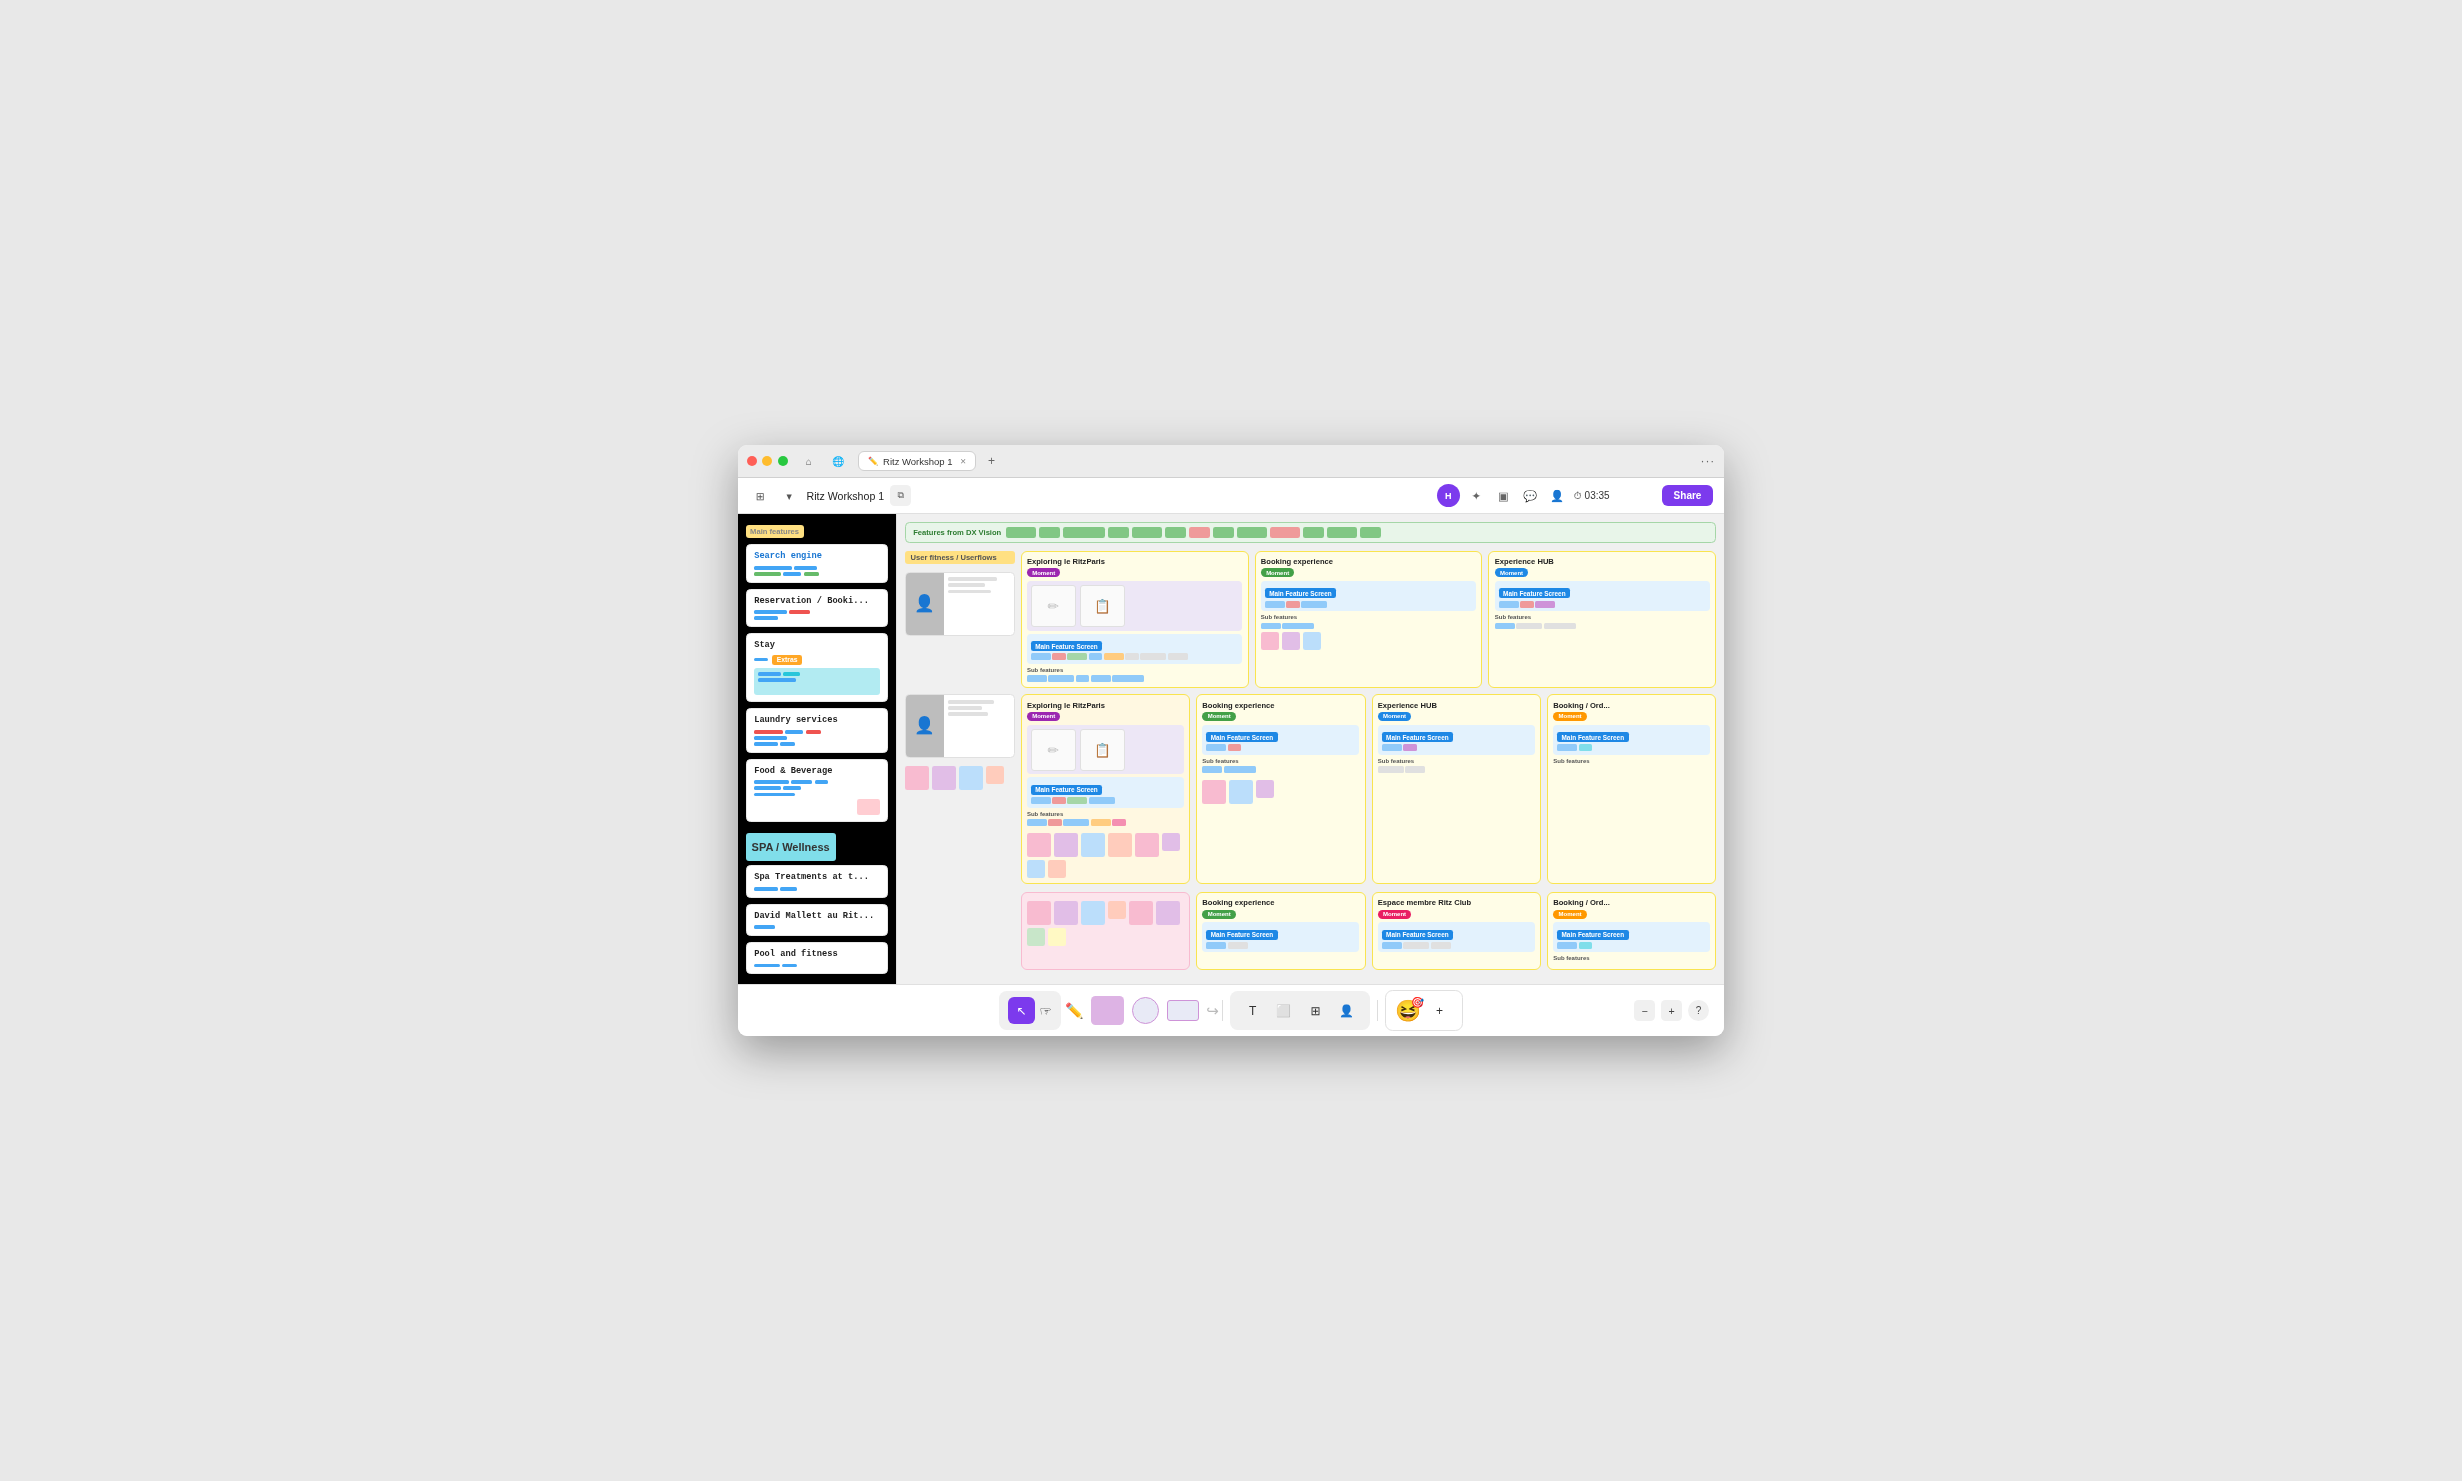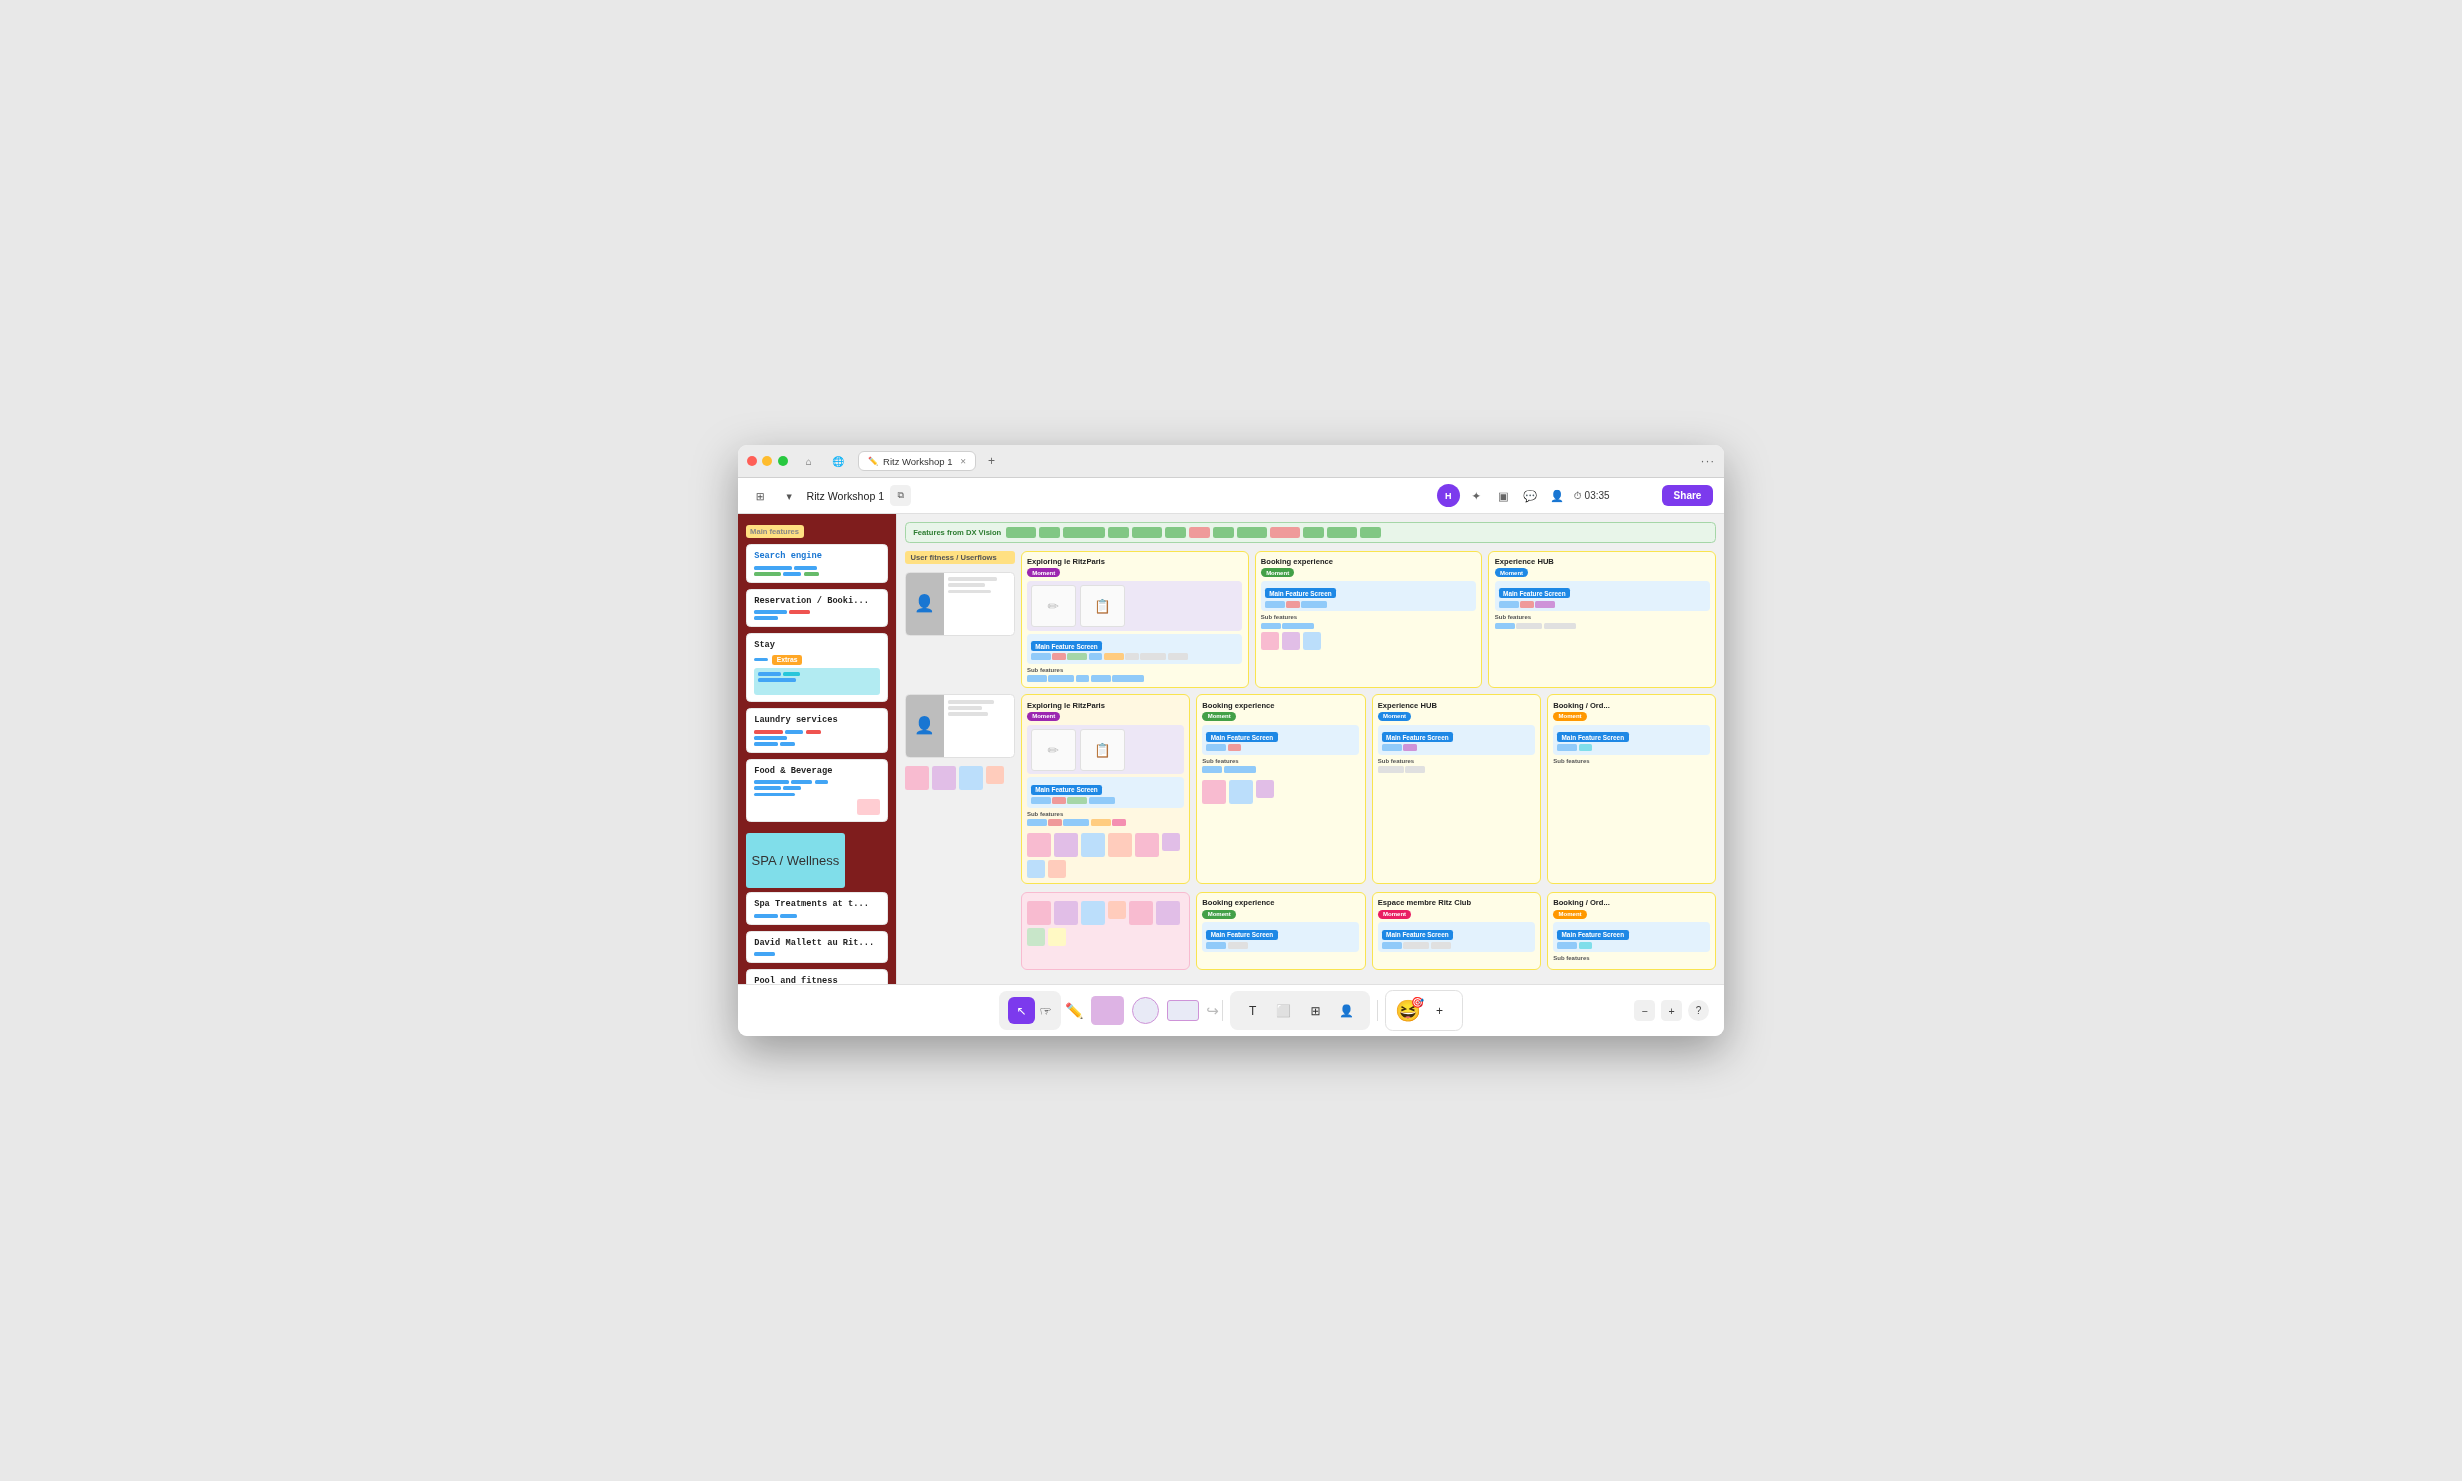--- a/index.html
+++ b/index.html
@@ -64,21 +64,21 @@
     
     .main-content {
       display: flex;
       flex: 1;
       overflow: hidden;
     }
 
     
     .sidebar {
       width: 159px;
-      background: #7f1d1d;
+      background: #000000;
       border-right: 0.8px solid #e0e0e0;
       padding: 9px 7.6px;
       overflow-y: auto;
       flex-shrink: 0;
     }
     .sidebar-section-label {
       font-size: 7.6px;
       font-weight: 600;
       color: #888;
       margin-bottom: 6px;
@@ -105,25 +105,25 @@
     .mini-bars { display: flex; flex-direction: column; gap: 2.3px; }
     .mini-bar { height: 3.8px; border-radius: 1.5px; }
     .bar-blue { background: #42a5f5; }
     .bar-green { background: #66bb6a; }
     .bar-red { background: #ef5350; }
     .bar-teal { background: #26c6da; }
     .mini-bar-row { display: flex; gap: 2.3px; }
     .sidebar-section { margin-top: 10.6px; }
     .extras-tag { background: #ffa726; color: white; font-size: 6.8px; padding: 1.5px 4.5px; border-radius: 2.3px; font-weight: 600; }
     .spa-section-label {
-      font-size: 13px;
-      font-weight: 400;
+      font-size: 11px;
+      font-weight: 700;
       color: #333;
       margin-bottom: 4.5px;
-      padding: 20px 6px;
+      padding: 8px 6px;
       background: #80deea;
       border-radius: 3px;
       display: inline-block;
     }
 
     
     .canvas {
       flex: 1;
       background: #f0f0f0;
       overflow: hidden;

